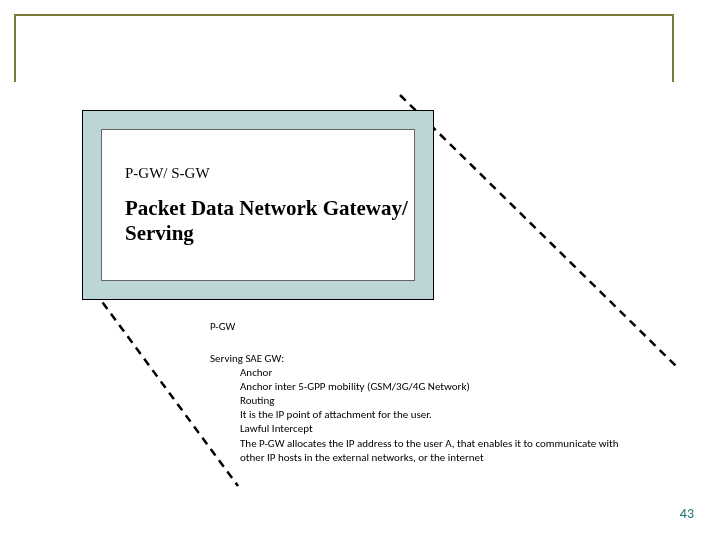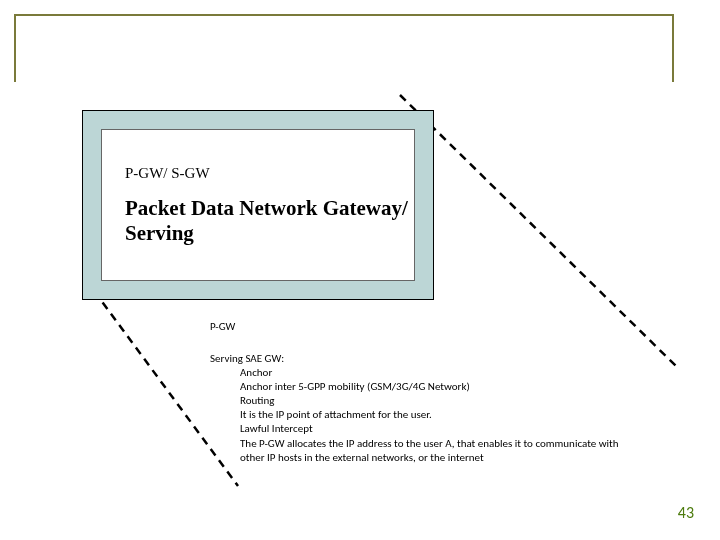--- a/index.html
+++ b/index.html
@@ -73,22 +73,22 @@
     line-height: 1.28;
     color: #000;
   }
   .desc .block2 { margin-top: 18px; }
   .desc .indent1 { padding-left: 30px; }
   .pagenum {
     position: absolute;
     right: 26px;
     bottom: 18px;
     font-family: Calibri, Arial, sans-serif;
-    font-size: 16px;
-    color: #4d7c0f;
+    font-size: 14px;
+    color: #0f766e;
   }
   svg.lines {
     position: absolute;
     left: 0;
     top: 0;
     width: 720px;
     height: 540px;
     pointer-events: none;
   }
 </style>

